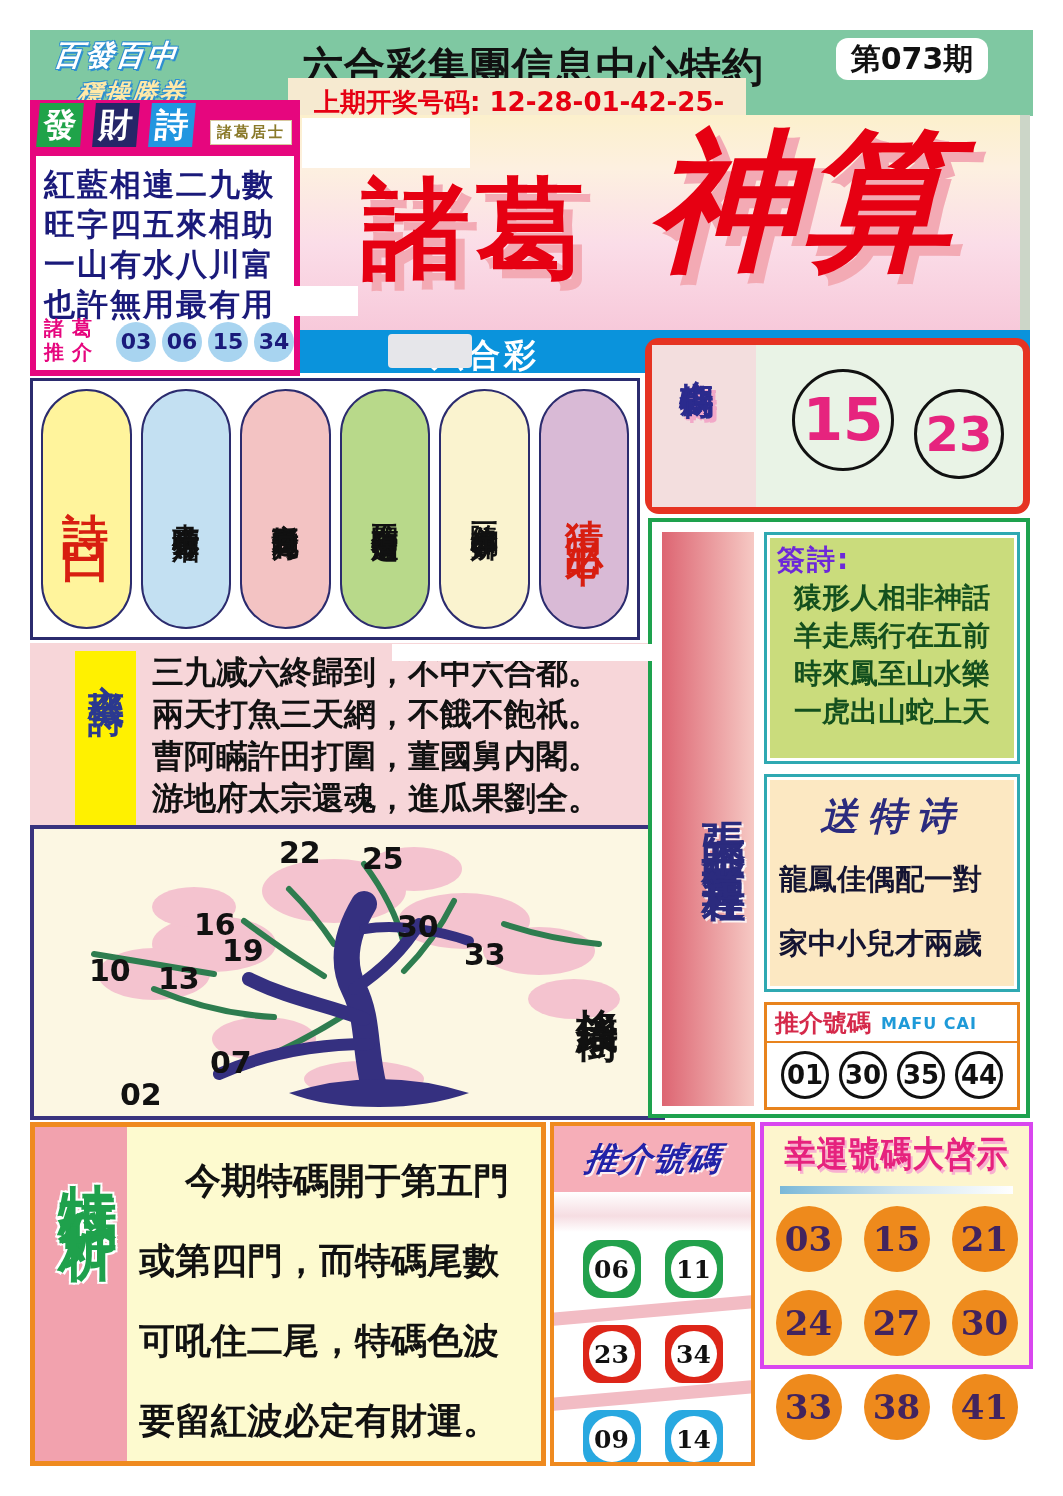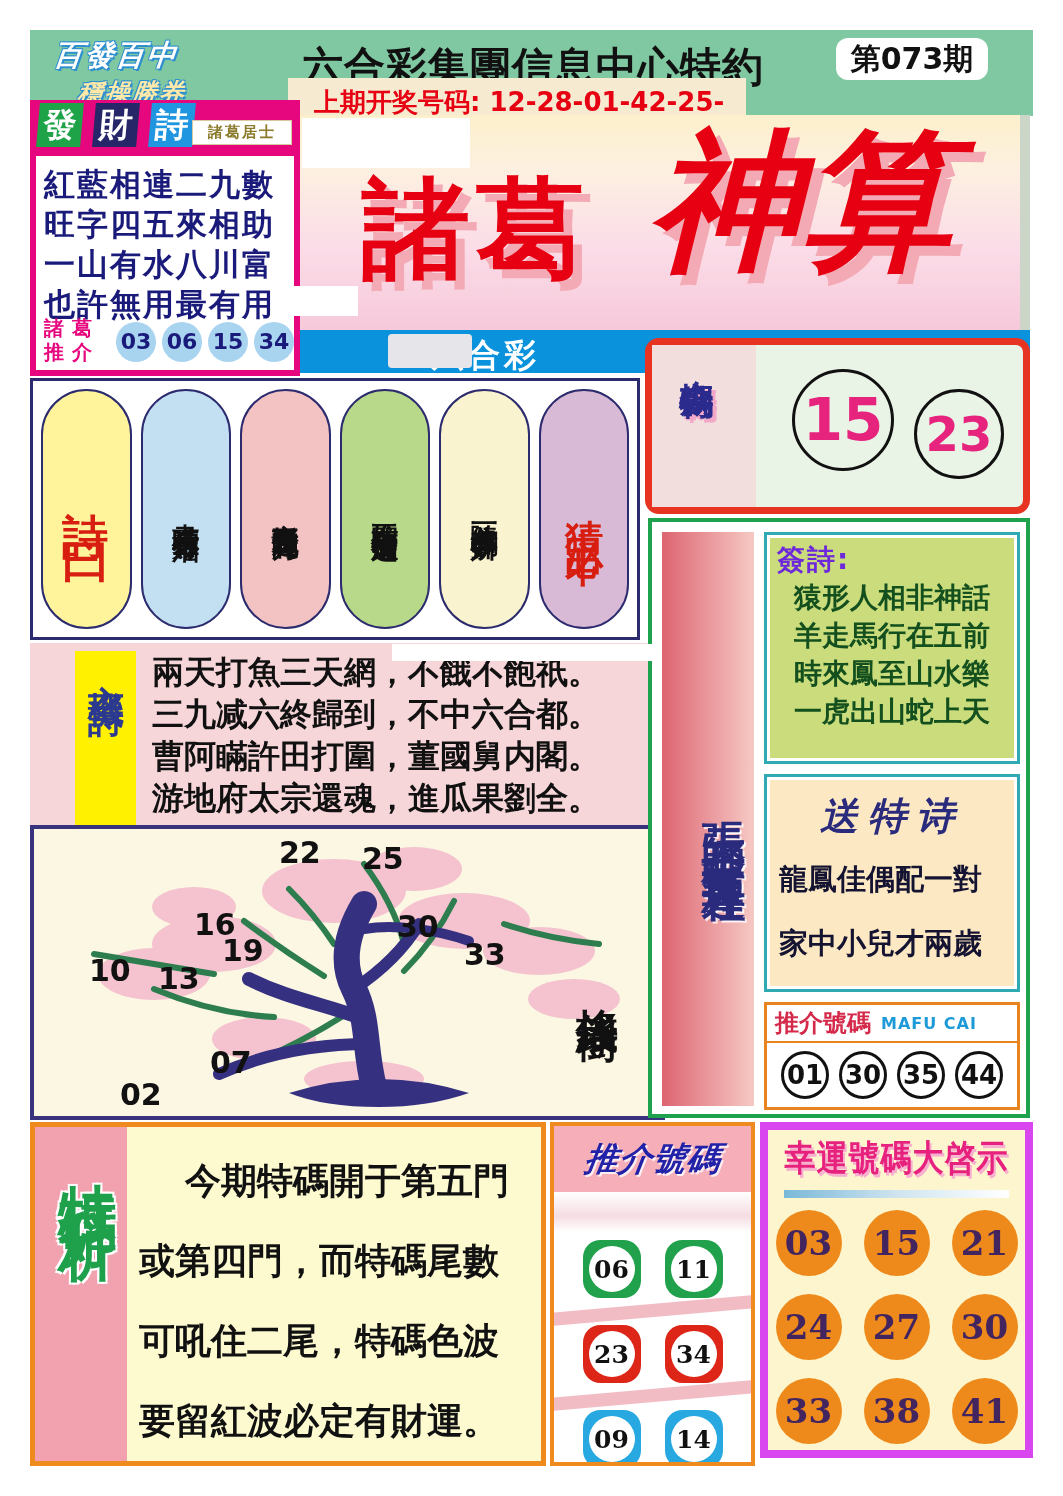--- a/index.html
+++ b/index.html
@@ -20,21 +20,21 @@
             color:#e60012;font-weight:900;font-size:26px;line-height:48px;padding-left:26px;box-sizing:border-box;}
 
   
   .facai-head{position:absolute;left:30px;top:100px;width:270px;height:50px;background:#e6067e;z-index:3;}
   .fc{position:absolute;top:3px;width:44px;height:44px;text-align:center;line-height:44px;
       color:#fff;font-weight:900;font-size:33px;transform:skewX(-5deg);}
   .fc-g{left:8px;background:#1fa349;}
   .fc-n{left:64px;background:#262668;}
   .fc-b{left:120px;background:#2196e0;}
   .fc-author{position:absolute;right:8px;bottom:5px;background:#fff;border:1px solid #d8c8a0;
-             color:#8a7a2a;font-weight:700;font-size:15px;padding:2px 15px;letter-spacing:2px;}
+             color:#8a7a2a;font-weight:700;font-size:15px;padding:2px 6px;letter-spacing:2px;}
   .facai-box{position:absolute;left:30px;top:150px;width:270px;height:226px;background:#fff;
              border:6px solid #e6067e;box-sizing:border-box;z-index:3;padding:8px 4px 0 8px;}
   .facai-line{font-size:31px;font-weight:900;color:#1a1a7a;letter-spacing:2px;line-height:40px;white-space:nowrap;}
   .facai-rec{position:absolute;left:4px;bottom:4px;width:256px;height:50px;}
   .rec-label{position:absolute;left:4px;top:0;color:#e6067e;font-weight:900;font-size:20px;line-height:24px;letter-spacing:8px;}
   .rec-circle{position:absolute;top:6px;width:40px;height:40px;border-radius:50%;background:#a8d4f0;
               color:#1a1a7a;font-weight:900;font-size:22px;text-align:center;line-height:40px;}
   .rc0{left:76px;} .rc1{left:122px;} .rc2{left:168px;} .rc3{left:214px;}
 
   
@@ -133,22 +133,22 @@
             text-shadow:2px 2px 0 rgba(255,255,255,.8);letter-spacing:1px;}
   .tj-censor{height:40px;background:linear-gradient(180deg,#fff 0%,#f6dde2 60%,#fff 100%);}
   .tj-row{display:flex;justify-content:center;gap:24px;margin-top:8px;height:62px;}
   .shield{width:58px;height:58px;border-radius:30%;display:flex;align-items:center;justify-content:center;}
   .shield.green{background:#22a14c;} .shield.red{background:#dd2518;} .shield.blue{background:#28a8e0;}
   .shield-n{width:46px;height:46px;background:#fff;border-radius:50%;display:flex;align-items:center;
             justify-content:center;font-family:"DejaVu Serif",serif;font-size:25px;font-weight:700;color:#111;}
   .tj-sep{height:13px;background:#f2bcc4;transform:rotate(-5deg);margin:2px -6px 0 -6px;}
 
   
-  .lucky{position:absolute;left:760px;top:1122px;width:273px;height:336px;background:#fdf5cd;
-         border:8px solid #d946ef;box-sizing:border-box;}
+  .lucky{position:absolute;left:760px;top:1122px;width:273px;height:247px;background:#fdf5cd;
+         border:4px solid #d946ef;box-sizing:border-box;}
   .lk-title{text-align:center;margin-top:8px;font-size:31px;font-weight:900;color:#e6227e;
             letter-spacing:1px;text-shadow:2px 2px 0 #f8b0d0;transform:scaleY(1.15);}
   .lk-bar{height:8px;margin:10px 16px 4px 16px;background:linear-gradient(90deg,#7ab8d8,#cfe4ef,#ffffff);}
   .lk-grid{display:grid;grid-template-columns:repeat(3,66px);grid-gap:18px 22px;justify-content:center;margin-top:12px;}
   .lk-circle{width:66px;height:66px;border-radius:50%;background:#ee8a1c;display:flex;align-items:center;
              justify-content:center;font-family:"DejaVu Serif",serif;font-size:34px;font-weight:700;color:#42245e;}
 
   
   .patch{position:absolute;background:#fff;z-index:5;}
   .patch-a{left:302px;top:118px;width:168px;height:50px;}
@@ -217,22 +217,22 @@
     <div class="pill p2 vert">畫户晴生竹外烟</div>
     <div class="pill p3 vert">夜裏靜透花間月</div>
     <div class="pill p4 vert">不妨閑傍酒爐邊</div>
     <div class="pill p5 vert">隨分亭欄一弄妍</div>
     <div class="pill p6 vert">猜中必中</div>
   </div>
 
   <div class="xuanji">
     <div class="xj-label vert">玄機詩</div>
     <div class="xj-lines">
+      <div>三九减六終歸到，不中六合都。</div>
       <div>兩天打魚三天網，不餓不飽祇。</div>
-      <div>三九减六終歸到，不中六合都。</div>
       <div>曹阿瞞許田打圍，董國舅内閣。</div>
       <div>游地府太宗還魂，進瓜果劉全。</div>
     </div>
   </div>
 
   <div class="tree-box">
     <svg viewBox="0 0 627 287">
       <g fill="#f4c3cf">
         <ellipse cx="180" cy="115" rx="62" ry="28"></ellipse>
           <ellipse cx="120" cy="145" rx="56" ry="26"></ellipse>

